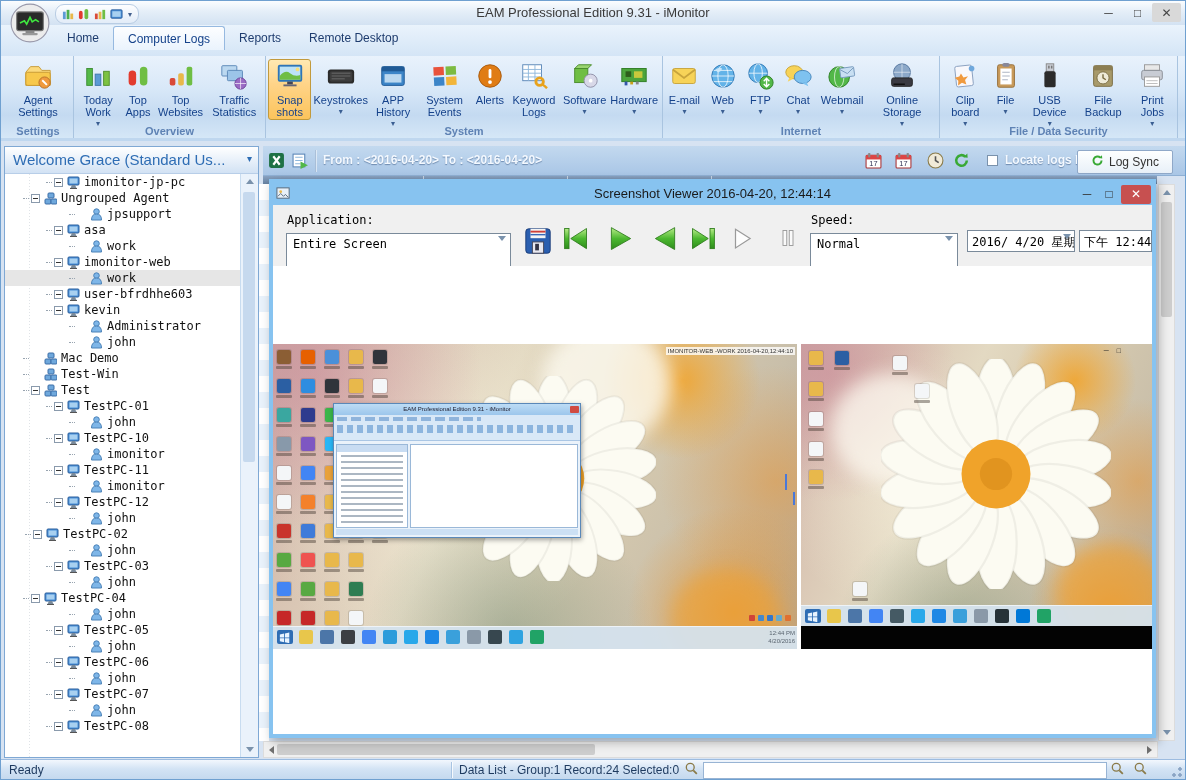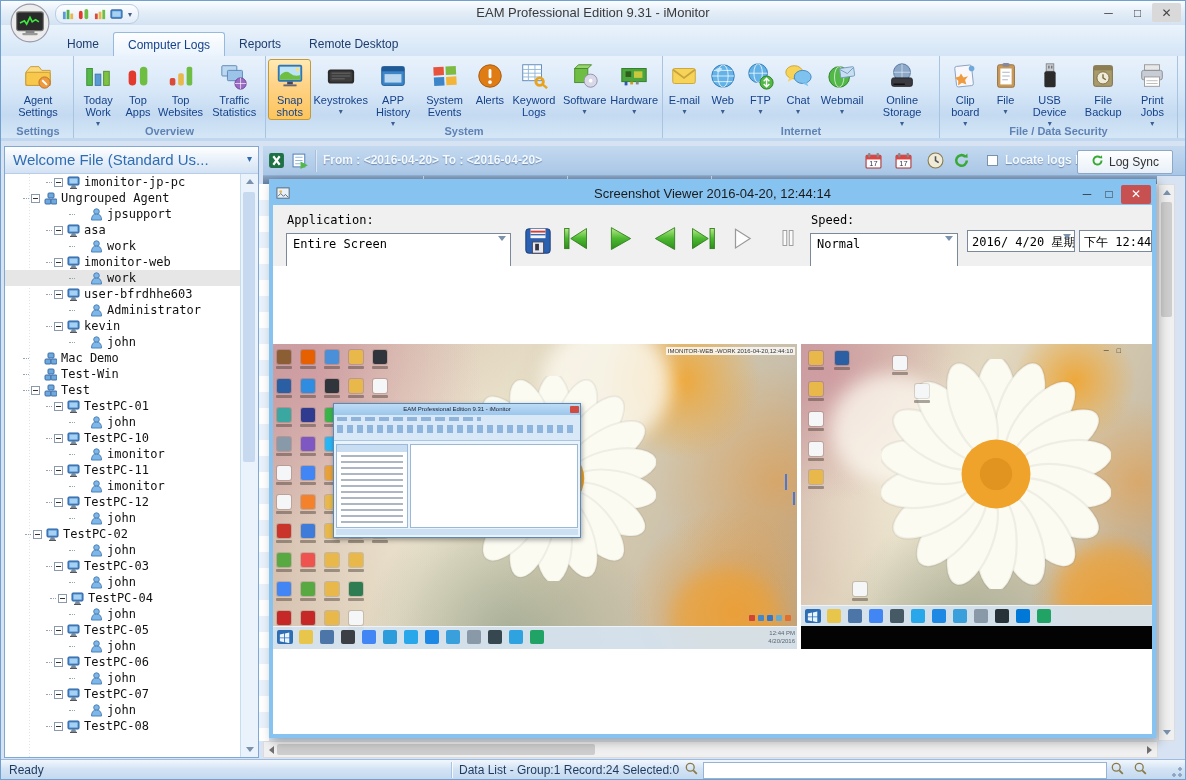--- a/index.html
+++ b/index.html
@@ -9,21 +9,21 @@
   .apptitle{position:absolute;left:0;right:0;top:4px;text-align:center;font-size:13px;color:#3A3A3A;}
   .applogo{position:absolute;left:9px;top:2px;width:40px;height:40px;z-index:30;}
   .qat{position:absolute;left:54px;top:3px;height:18px;display:flex;align-items:center;gap:3px;padding:0 6px;border:1px solid #B9CDE4;border-radius:9px;background:linear-gradient(#FDFEFF,#E2ECF8);}
   .qat svg{display:block;}
   .qat .qarr{font-size:8px;color:#44618E;margin-left:2px;}
   .winbtns{position:absolute;right:4px;top:2px;display:flex;}
   .winbtn{width:29px;height:19px;display:flex;align-items:center;justify-content:center;font-size:12px;color:#444;}
   .winbtn.close{background:#D9D9D9;border-radius:2px;}
   
   .tabrow{position:absolute;left:0;top:24px;width:100%;height:31px;background:linear-gradient(#EAF3FC,#D4E5F6);}
-  .tabs{position:absolute;left:52px;bottom:0;display:flex;height:24px;margin-top:7px;}
+  .tabs{position:absolute;left:52px;bottom:6px;display:flex;height:24px;margin-top:7px;}
   .tab{padding:0 14px;line-height:24px;font-size:12px;color:#1E3C6E;}
   .tab.active{background:linear-gradient(#FDFEFF,#EAF3FD);border:1px solid #96B9E0;border-bottom:none;border-radius:3px 3px 0 0;color:#15428B;}
   .optionsbox{position:absolute;right:8px;top:32px;display:flex;align-items:center;gap:5px;font-size:12px;color:#1E3C6E;}
   .optarr{font-size:8px;}
   
   .ribbon{position:absolute;left:0;top:55px;width:100%;height:85px;background:linear-gradient(180deg,#E9F2FC 0%,#D8E8F8 40%,#C4DAF1 72%,#D5E7F7 100%);border-bottom:3px solid #BFD7EF;display:flex;padding-left:2px;box-sizing:border-box;}
   .grp{position:relative;display:flex;justify-content:space-around;align-items:flex-start;padding:3px 2px 16px 2px;border-right:1px solid #A9C4E0;box-sizing:border-box;}
   .grp-label{position:absolute;bottom:1px;left:0;right:0;text-align:center;font-size:11px;color:#5E82B4;font-weight:bold;}
   .rbtn{display:flex;flex-direction:column;align-items:center;font-size:11px;line-height:12px;color:#15428B;text-align:center;padding:2px 2px;border-radius:3px;max-width:62px;}
   .rbtn .ric{margin-bottom:1px;}
@@ -442,21 +442,21 @@
             </svg></span>
           <span>Print Jobs</span>
           <span class="arr">▾</span>
         </div>
         <div class="grp-label">File / Data Security</div>
       </div>
     </div>
 
   <div class="side">
     <div class="side-head">
-      <span>Welcome File (Standard Us...</span>
+      <span>Welcome Grace (Standard Us...</span>
       <span class="harr">▾</span>
     </div>
     <div class="tree" id="tree">
         <div class="trow" style="padding-left: 41px;">
           <i class="tstub"></i>
           <span class="texp"></span>
           <span class="tico">
             <svg xmlns="http://www.w3.org/2000/svg" width="13" height="13" viewBox="0 0 13 13">
               <rect x="1" y="1" width="11" height="8" rx="1" fill="#4A90D8" stroke="#2B5E9C"></rect>
               <rect x="2.5" y="2.5" width="8" height="5" fill="#A8D0F0"></rect>
@@ -543,43 +543,43 @@
           <span class="tico">
             <svg xmlns="http://www.w3.org/2000/svg" width="13" height="13" viewBox="0 0 13 13">
               <rect x="1" y="1" width="11" height="8" rx="1" fill="#4A90D8" stroke="#2B5E9C"></rect>
               <rect x="2.5" y="2.5" width="8" height="5" fill="#A8D0F0"></rect>
               <path d="M5 9 l-1.5 3 h6 L8 9z" fill="#7A8A9A"></path>
               <rect x="3" y="12" width="7" height="1" fill="#555"></rect>
             </svg>
           </span>
           <span>user-bfrdhhe603</span>
         </div>
+        <div class="trow" style="padding-left: 41px;">
+          <i class="tstub"></i>
+          <span class="texp"></span>
+          <span class="tico">
+            <svg xmlns="http://www.w3.org/2000/svg" width="13" height="13" viewBox="0 0 13 13">
+              <rect x="1" y="1" width="11" height="8" rx="1" fill="#4A90D8" stroke="#2B5E9C"></rect>
+              <rect x="2.5" y="2.5" width="8" height="5" fill="#A8D0F0"></rect>
+              <path d="M5 9 l-1.5 3 h6 L8 9z" fill="#7A8A9A"></path>
+              <rect x="3" y="12" width="7" height="1" fill="#555"></rect>
+            </svg>
+          </span>
+          <span>kevin</span>
+        </div>
         <div class="trow" style="padding-left: 64px;">
           <i class="tstub"></i>
           <span style="width: 13px; flex: 0 0 auto;"></span>
           <span class="tico">
             <svg xmlns="http://www.w3.org/2000/svg" width="13" height="13" viewBox="0 0 13 13">
               <circle cx="6.5" cy="3.6" r="2.8" fill="#7EB6E8" stroke="#4A82B8"></circle>
               <path d="M1.5 12 q0-6 5-6 t5 6z" fill="#7EB6E8" stroke="#4A82B8"></path>
             </svg>
           </span>
           <span>Administrator</span>
-        </div>
-        <div class="trow" style="padding-left: 41px;">
-          <i class="tstub"></i>
-          <span class="texp"></span>
-          <span class="tico">
-            <svg xmlns="http://www.w3.org/2000/svg" width="13" height="13" viewBox="0 0 13 13">
-              <rect x="1" y="1" width="11" height="8" rx="1" fill="#4A90D8" stroke="#2B5E9C"></rect>
-              <rect x="2.5" y="2.5" width="8" height="5" fill="#A8D0F0"></rect>
-              <path d="M5 9 l-1.5 3 h6 L8 9z" fill="#7A8A9A"></path>
-              <rect x="3" y="12" width="7" height="1" fill="#555"></rect>
-            </svg>
-          </span>
-          <span>kevin</span>
         </div>
         <div class="trow" style="padding-left: 64px;">
           <i class="tstub"></i>
           <span style="width: 13px; flex: 0 0 auto;"></span>
           <span class="tico">
             <svg xmlns="http://www.w3.org/2000/svg" width="13" height="13" viewBox="0 0 13 13">
               <circle cx="6.5" cy="3.6" r="2.8" fill="#7EB6E8" stroke="#4A82B8"></circle>
               <path d="M1.5 12 q0-6 5-6 t5 6z" fill="#7EB6E8" stroke="#4A82B8"></path>
             </svg>
           </span>
@@ -758,21 +758,21 @@
           <i class="tstub"></i>
           <span style="width: 13px; flex: 0 0 auto;"></span>
           <span class="tico">
             <svg xmlns="http://www.w3.org/2000/svg" width="13" height="13" viewBox="0 0 13 13">
               <circle cx="6.5" cy="3.6" r="2.8" fill="#7EB6E8" stroke="#4A82B8"></circle>
               <path d="M1.5 12 q0-6 5-6 t5 6z" fill="#7EB6E8" stroke="#4A82B8"></path>
             </svg>
           </span>
           <span>john</span>
         </div>
-        <div class="trow" style="padding-left: 45px;">
+        <div class="trow" style="padding-left: 18px;">
           <i class="tstub"></i>
           <span class="texp"></span>
           <span class="tico">
             <svg xmlns="http://www.w3.org/2000/svg" width="13" height="13" viewBox="0 0 13 13">
               <rect x="1" y="1" width="11" height="8" rx="1" fill="#4A90D8" stroke="#2B5E9C"></rect>
               <rect x="2.5" y="2.5" width="8" height="5" fill="#A8D0F0"></rect>
               <path d="M5 9 l-1.5 3 h6 L8 9z" fill="#7A8A9A"></path>
               <rect x="3" y="12" width="7" height="1" fill="#555"></rect>
             </svg>
           </span>

